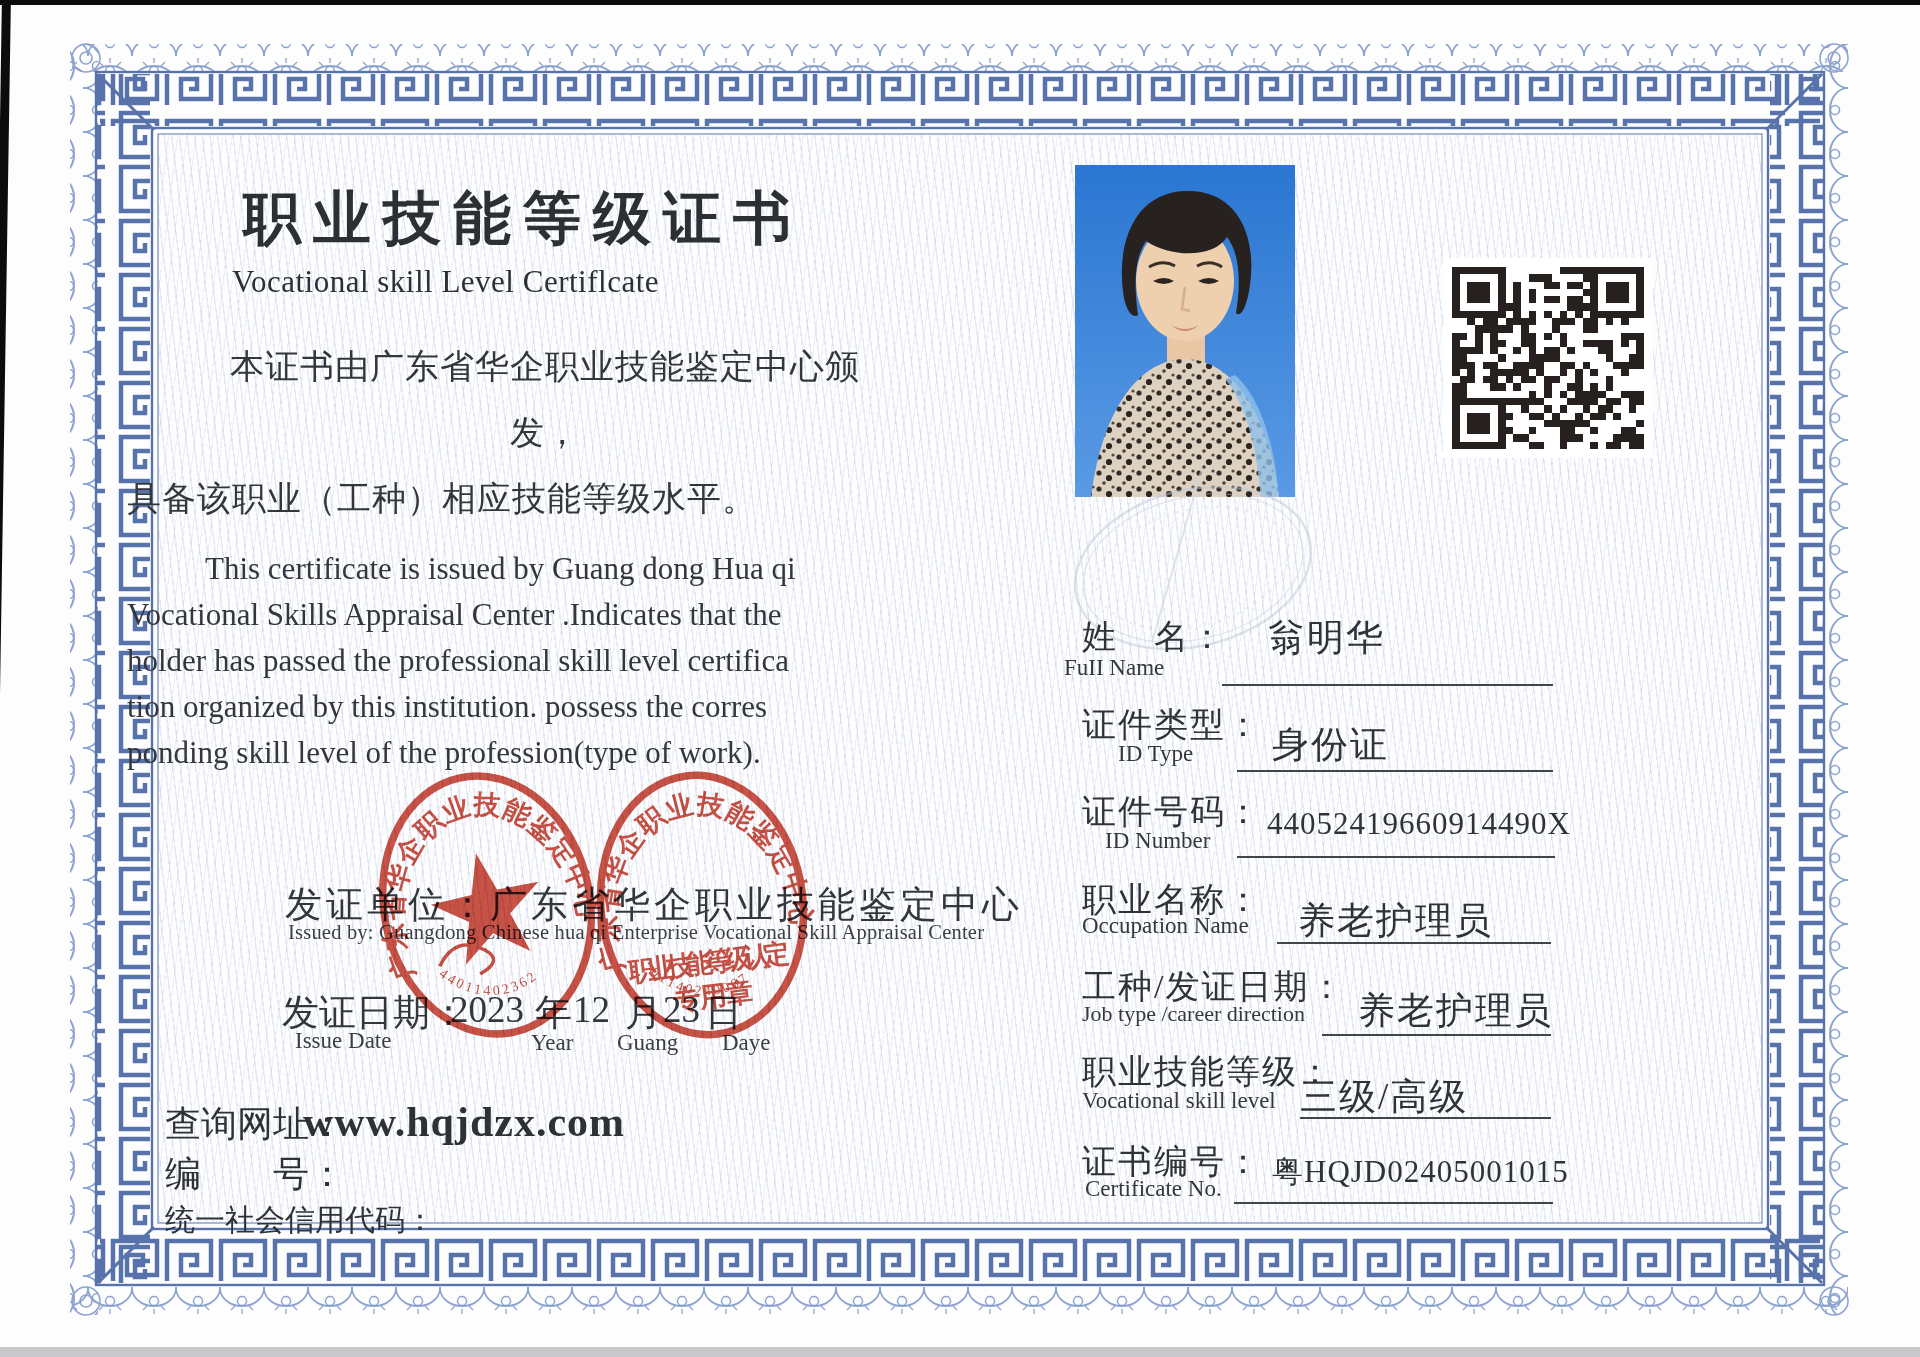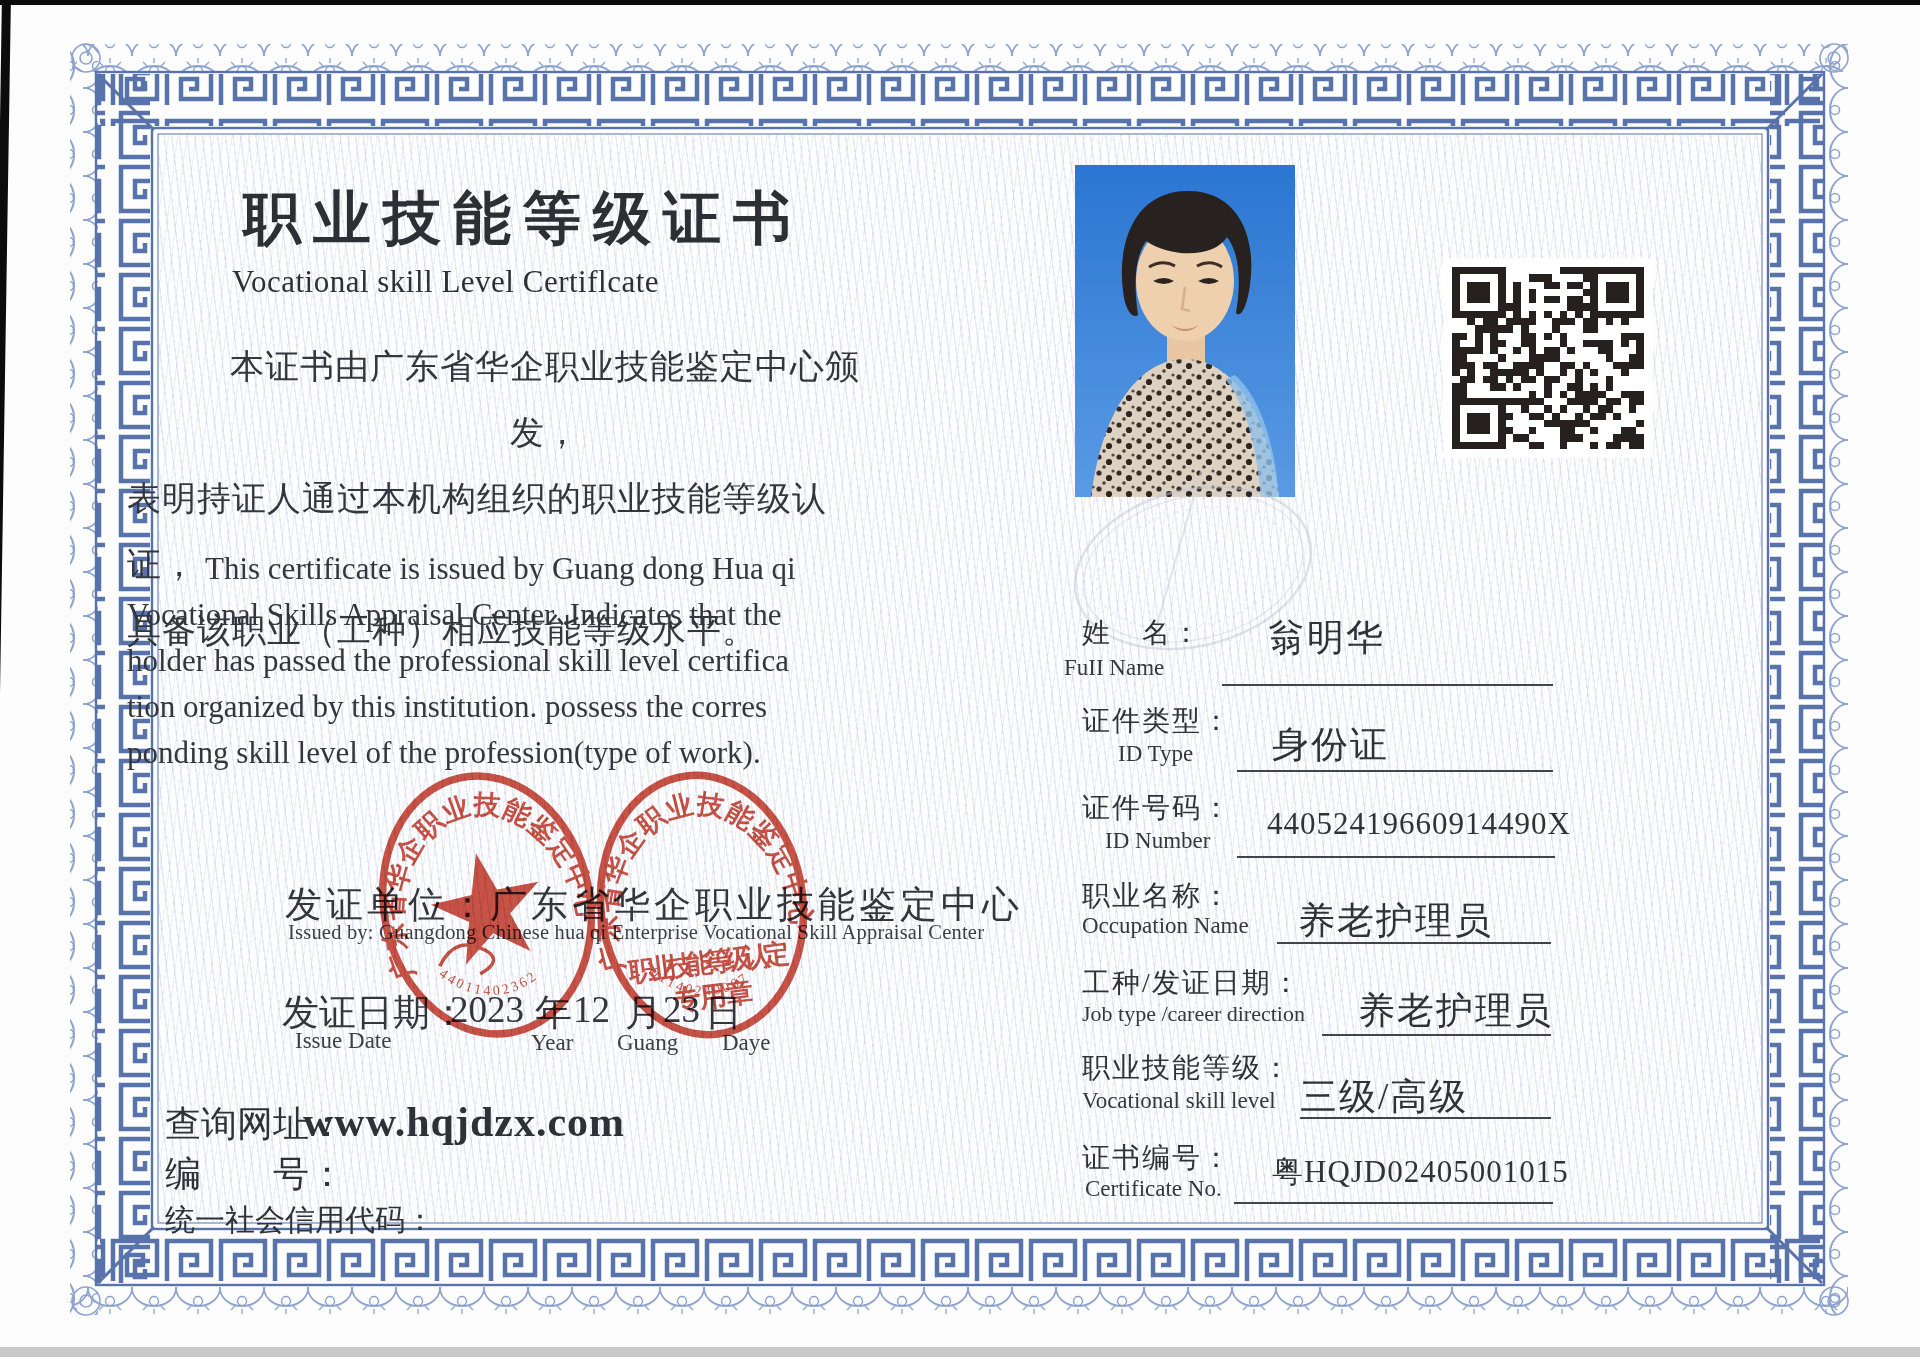--- a/index.html
+++ b/index.html
@@ -26,21 +26,21 @@
   .p-en .ind{padding-left:78px;}
   .issuer{left:285px;top:880px;font-size:37px;letter-spacing:4px;color:#33373c;white-space:nowrap;}
   .issuer-en{left:288px;top:921px;font-size:20.5px;color:#3b3f44;letter-spacing:.2px;}
   .date-row{left:282px;top:988px;width:640px;height:46px;font-size:37px;color:#33373c;}
   .date-row span{position:absolute;top:0;}
   .sub{font-size:23px;color:#3b3f44;}
   .footer-row{left:165px;width:760px;height:48px;color:#2e3237;}
   .footer-row .lbl{position:absolute;left:0;top:0;}
   .footer-row .val{position:absolute;top:-2px;font-weight:600;letter-spacing:1px;}
   
-  .flabel{font-size:28px;letter-spacing:2px;color:#2f3338;white-space:nowrap;}
+  .flabel{font-size:34px;letter-spacing:2px;color:#2f3338;white-space:nowrap;}
   .fen{font-size:23px;color:#34383d;white-space:nowrap;}
   .fval-cn{font-size:37px;color:#2f3338;letter-spacing:2px;white-space:nowrap;}
   .fval-num{font-size:31px;color:#2f3338;letter-spacing:1px;white-space:nowrap;}
   .ul{position:absolute;height:2px;background:#40454c;}
   
   .photo{left:1075px;top:165px;width:220px;height:332px;}
   
   .qr{left:1443px;top:258px;width:210px;height:200px;background:#ffffff;padding:9px;box-sizing:border-box;}
   .qr-grid{display:grid;width:100%;height:100%;
            grid-template-rows:repeat(25,1fr);grid-template-columns:repeat(25,1fr);}
@@ -112,21 +112,20 @@
     </g>
   </svg>
 
   <div class="abs inner"></div>
 
   <div class="abs title-en">Vocational skill Level  Certiflcate</div>
   <div class="abs title-cn">职业技能等级证书</div>
 
   <div class="abs p-cn">
     <div class="ind">本证书由广东省华企职业技能鉴定中心颁发，</div>
-    <div>表明持证人通过本机构组织的职业技能等级认证，</div>
     <div>具备该职业（工种）相应技能等级水平。</div>
   </div>
 
   <div class="abs p-en">
     <div class="ind">This certificate is issued by Guang dong Hua qi</div>
     <div>Vocational Skills Appraisal Center .Indicates that the</div>
     <div>holder has passed the professional skill level certifica</div>
     <div>tion organized by this institution. possess the corres</div>
     <div>ponding  skill level of the profession(type of  work).</div>
   </div>

